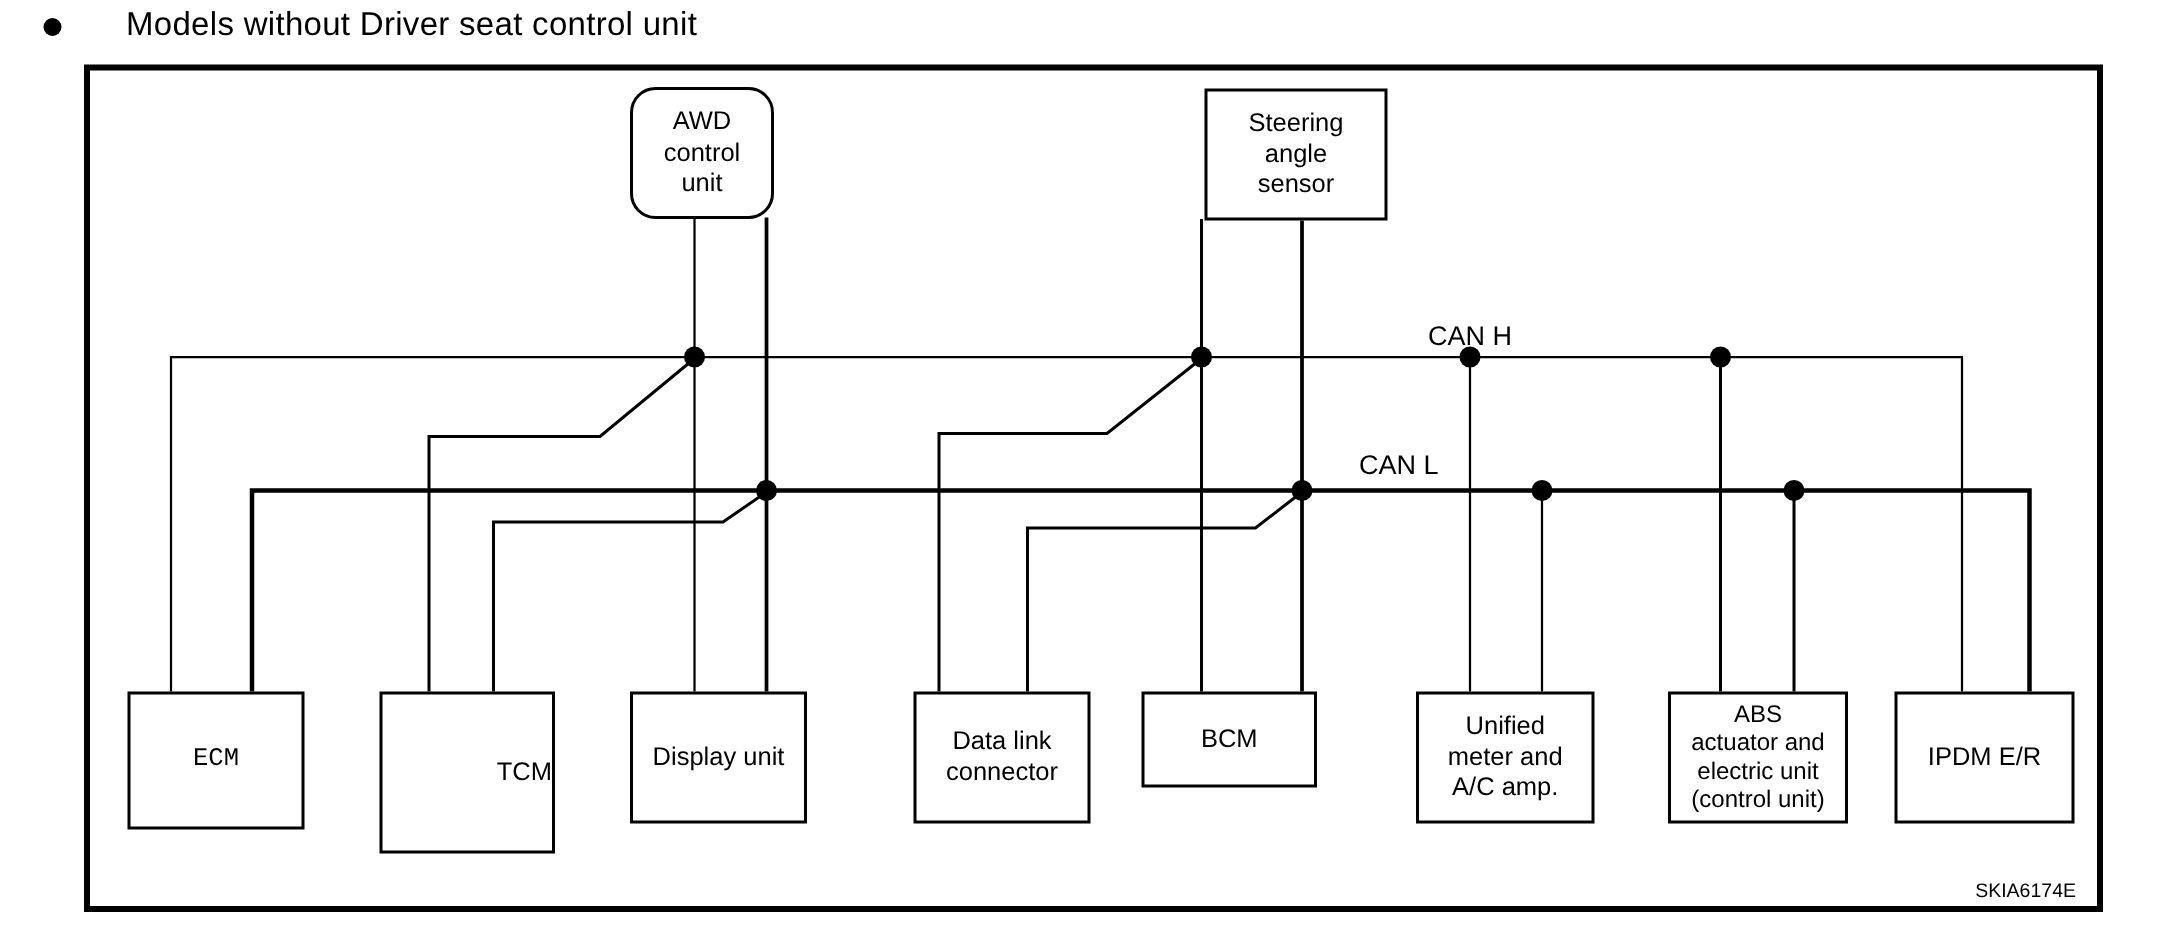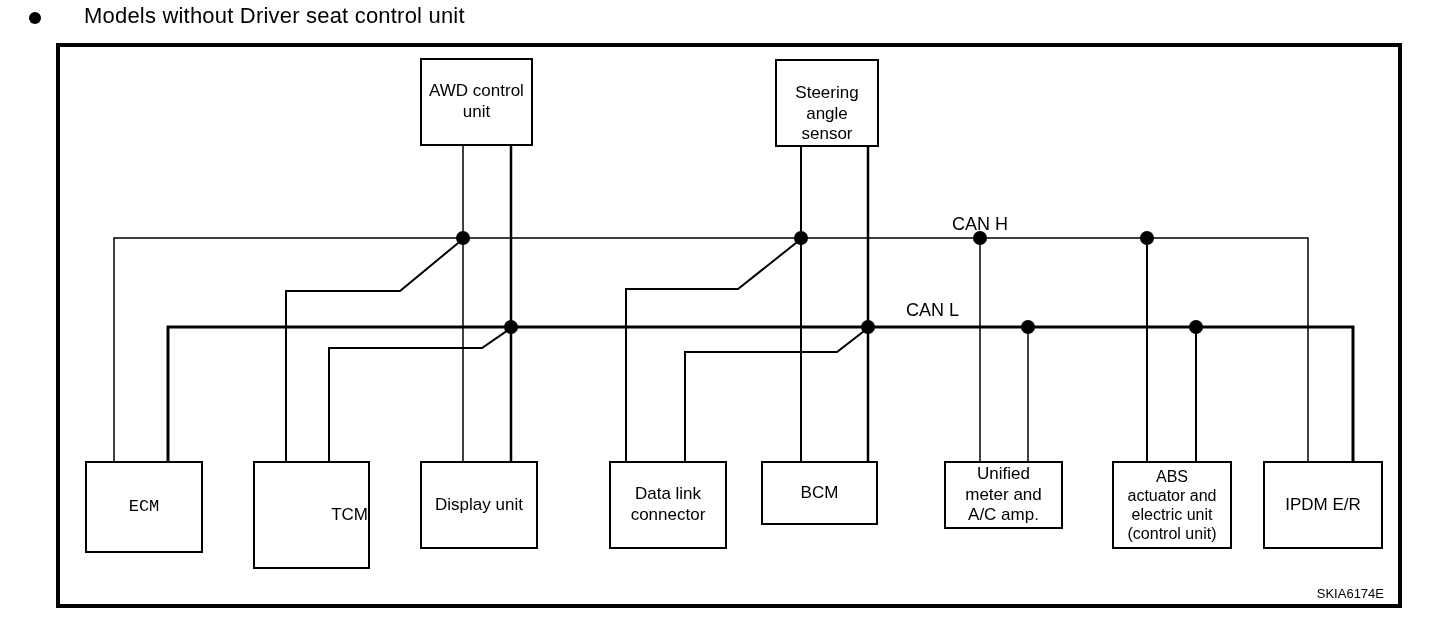--- a/index.html
+++ b/index.html
@@ -58,28 +58,28 @@
     border: 2px solid #000;
     background: #fff;
     display: flex;
     align-items: center;
     justify-content: center;
     text-align: center;
     font-size: 17px;
     line-height: 1.22;
   }
   .node span { white-space: pre-line; }
-  .t-awd      { left: 420px;  top: 58px;  width: 113px; height: 88px; }
-  .t-steering { left: 775px;  top: 59px;  width: 104px; height: 88px; align-items: flex-end; }
+  .t-awd      { left: 420px;  top: 58px;  width: 96px; height: 88px; border-radius: 17px; }
+  .t-steering { left: 803px;  top: 59px;  width: 122px; height: 88px; }
   .b-ecm      { left: 85px;   top: 461px; width: 118px; height: 92px; font-family: Liberation Mono, monospace; }
   .b-tcm      { left: 253px;  top: 461px; width: 117px; height: 108px; justify-content: flex-end; }
   .b-display  { left: 420px;  top: 461px; width: 118px; height: 88px; }
   .b-dlc      { left: 609px;  top: 461px; width: 118px; height: 88px; }
   .b-bcm      { left: 761px;  top: 461px; width: 117px; height: 64px; }
-  .b-unified  { left: 944px;  top: 461px; width: 119px; height: 68px; }
+  .b-unified  { left: 944px;  top: 461px; width: 119px; height: 88px; }
   .b-abs      { left: 1112px; top: 461px; width: 120px; height: 88px; font-size: 16px; line-height: 1.2; }
   .b-ipdm     { left: 1263px; top: 461px; width: 120px; height: 88px; }
   .bus-label {
     position: absolute;
     font-size: 18px;
     white-space: nowrap;
   }
   .can-h-label { left: 906px; top: 214px; margin-left: 46px; }
   .can-l-label { left: 906px; top: 300px; }
   .figure-id {

